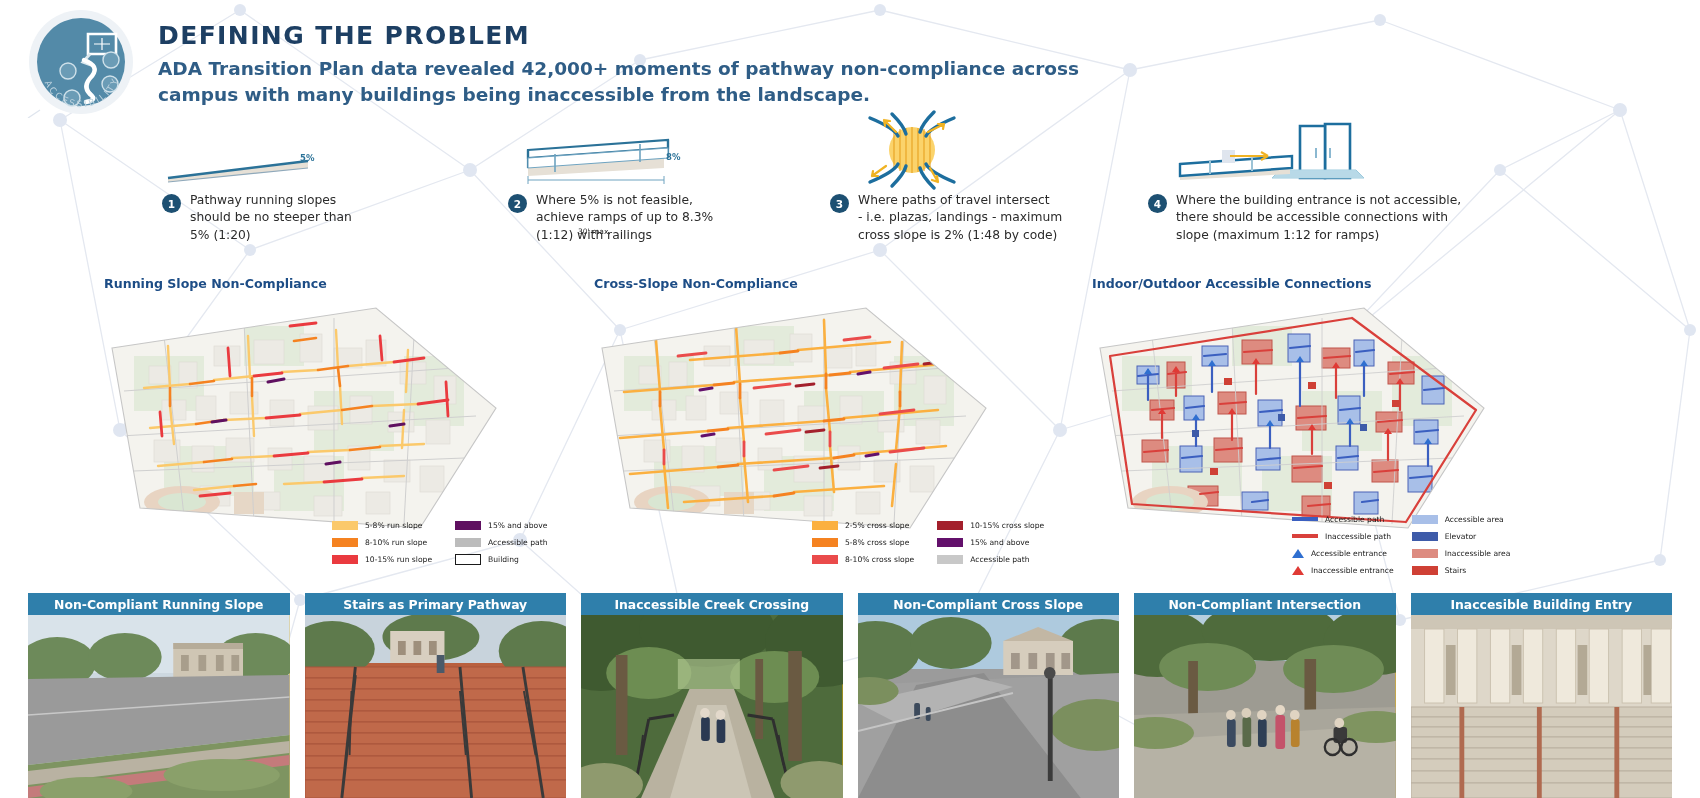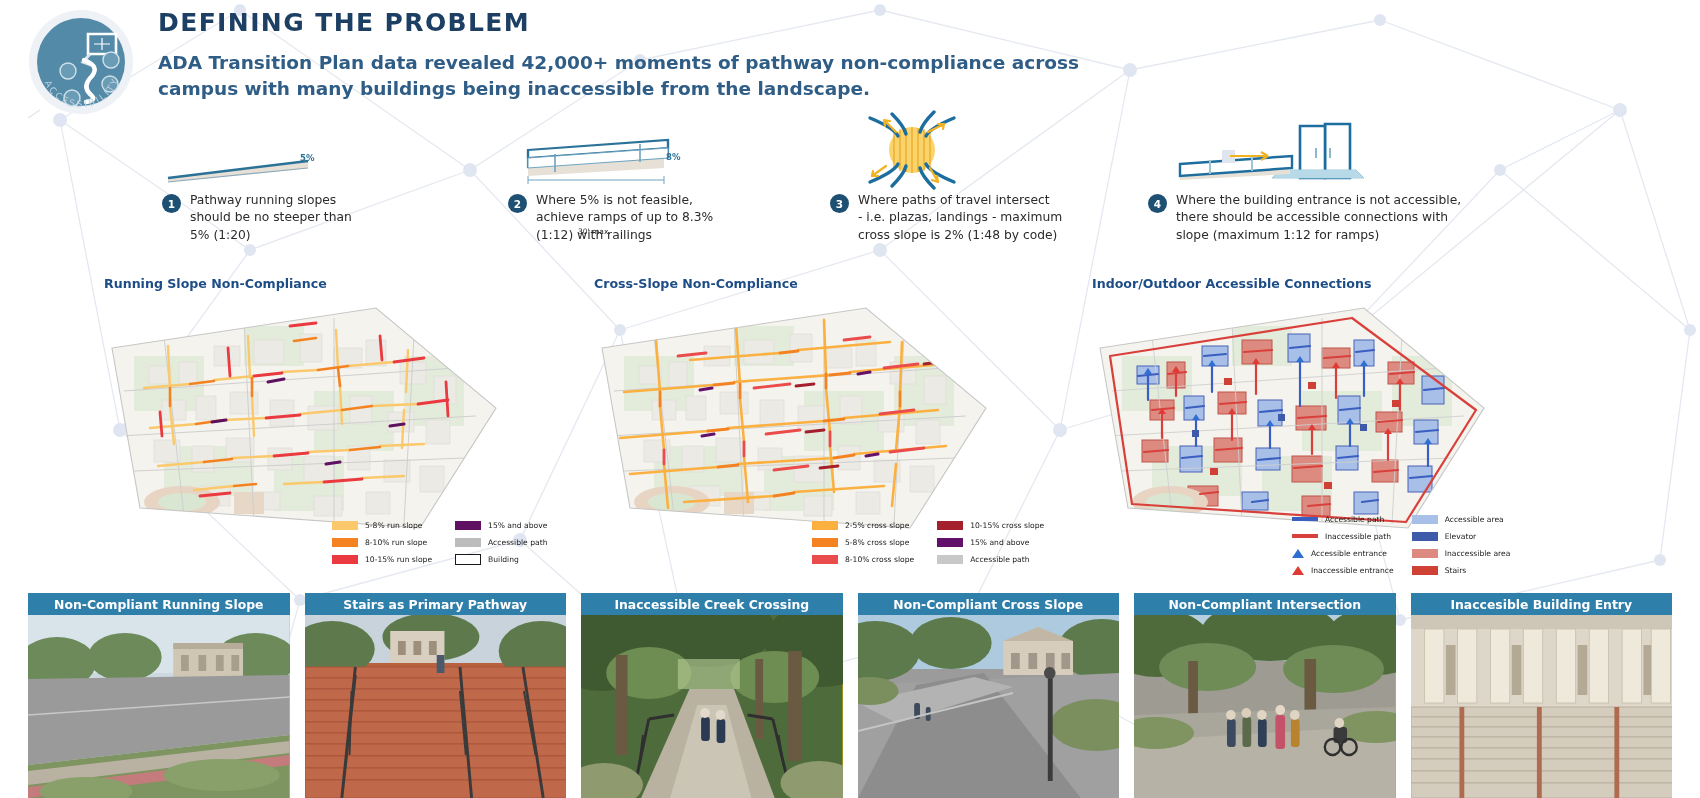--- a/index.html
+++ b/index.html
@@ -28,31 +28,31 @@
     width: 1700px; height: 125px;
     z-index: 5;
   }
   #badge {
     position: absolute;
     left: 22px; top: 8px;
     width: 118px; height: 110px;
   }
   #title-block {
     position: absolute;
-    left: 158px; top: 8px;
+    left: 158px; top: 21px;
   }
   #main-title {
     font-size: 25px;
     font-weight: bold;
     letter-spacing: 1.4px;
     color: #1d3f63;
     font-family: "DejaVu Sans", sans-serif;
   }
   #subtitle {
-    margin-top: 13px;
+    margin-top: 6px;
     font-size: 18.5px;
     font-weight: bold;
     line-height: 1.42;
     color: #2f5d86;
     max-width: 960px;
     font-family: "DejaVu Sans", sans-serif;
   }
   
   .callout {
     position: absolute;

